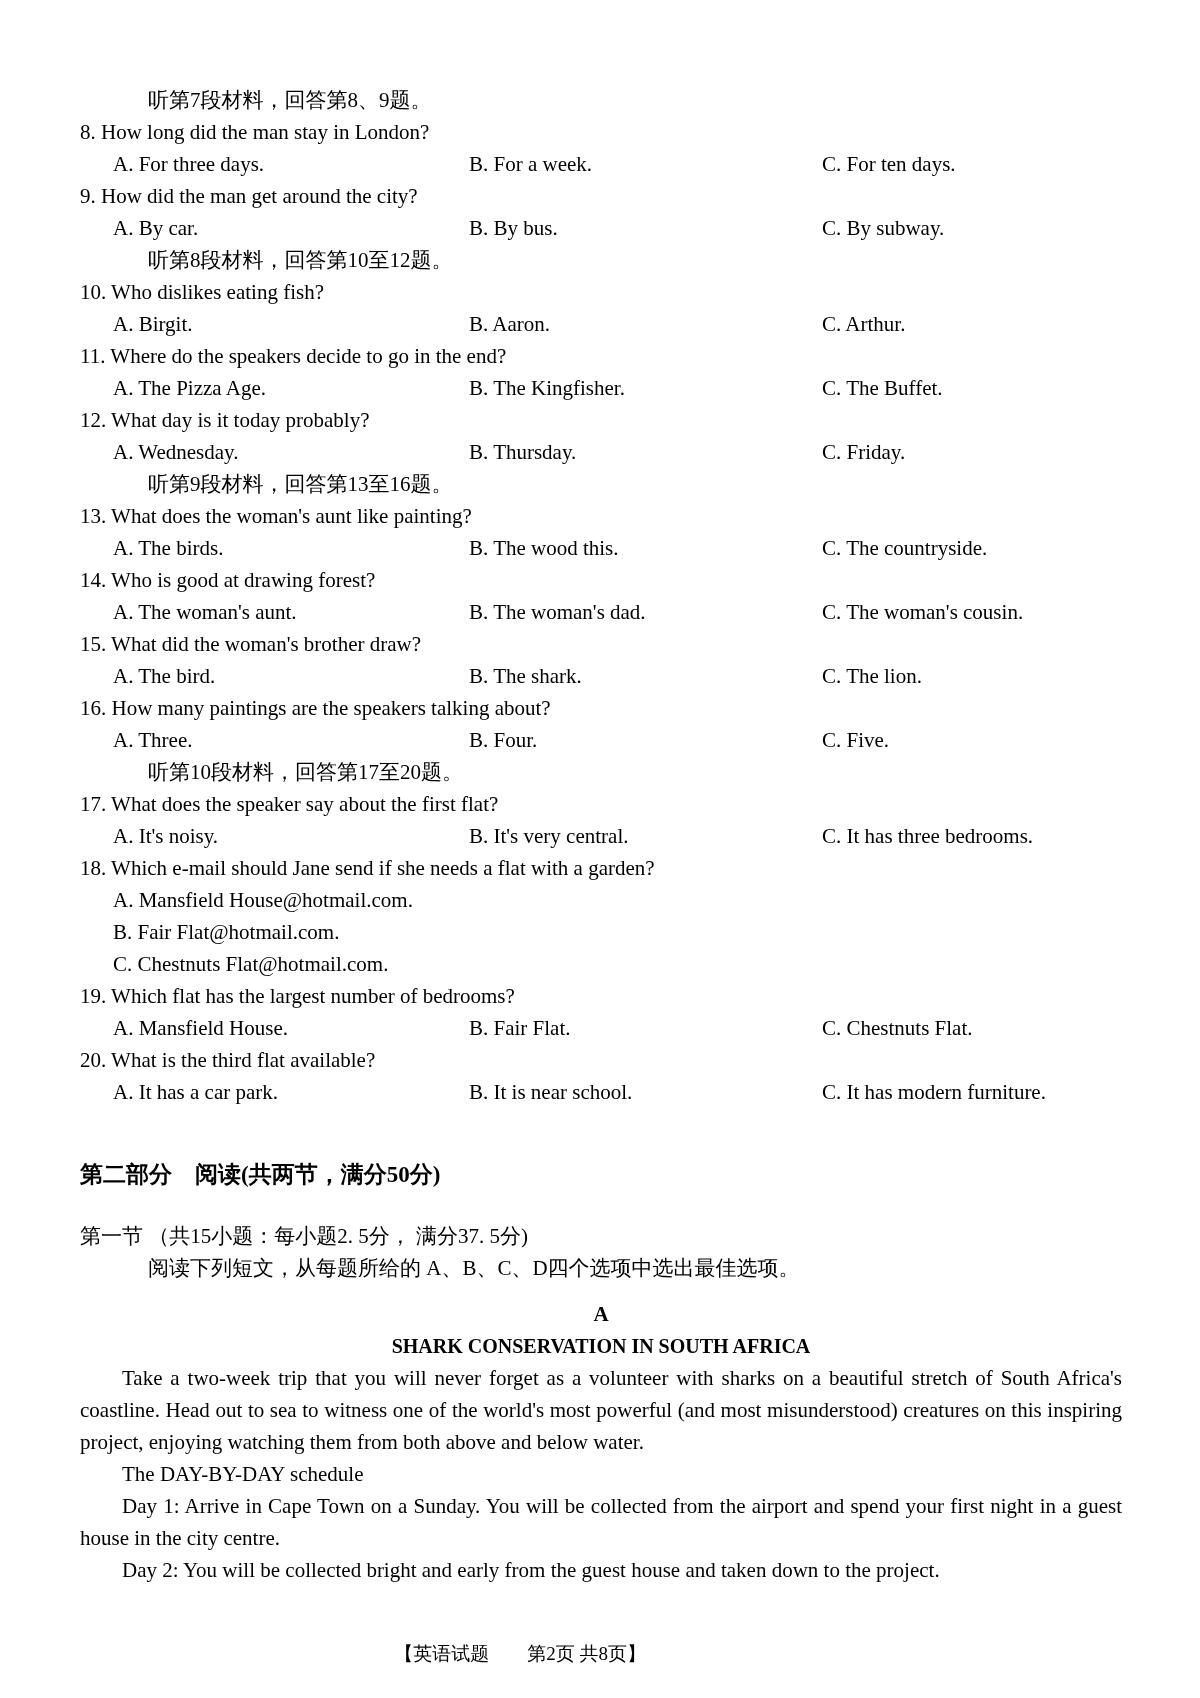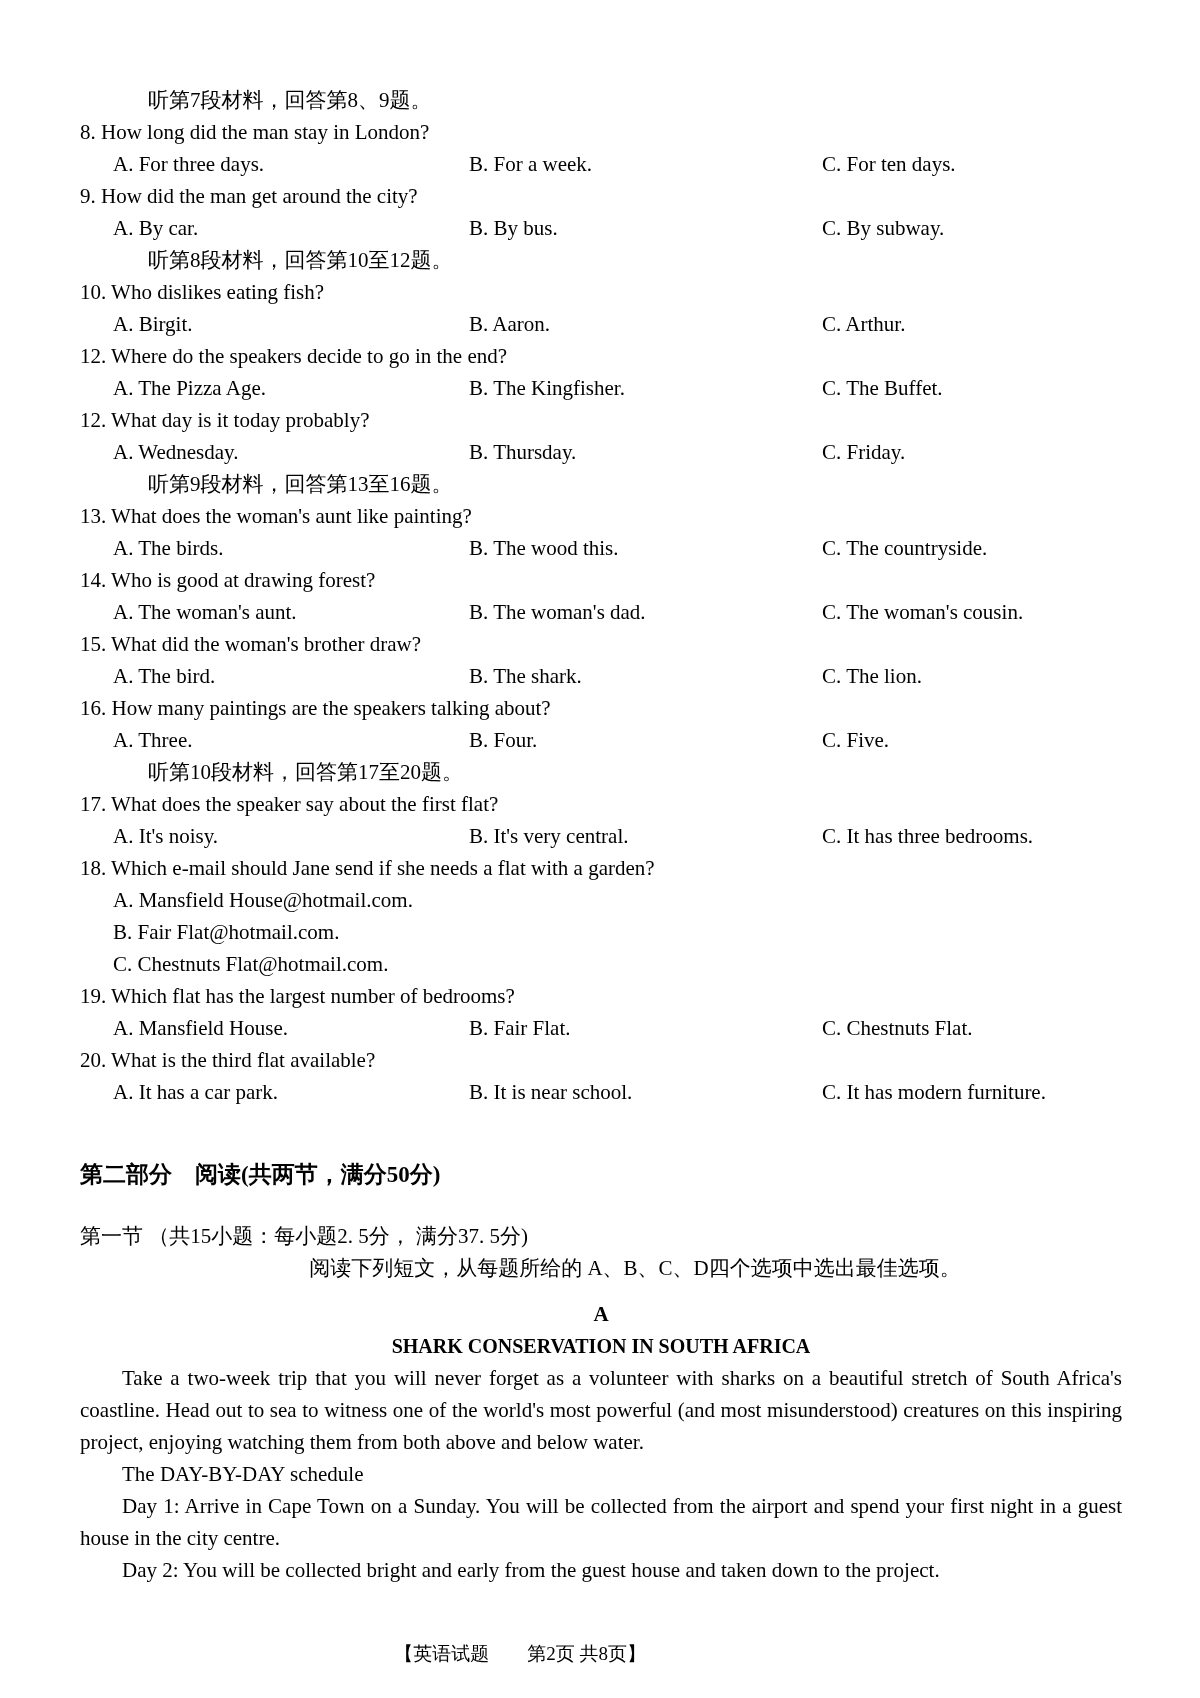--- a/index.html
+++ b/index.html
@@ -15,21 +15,21 @@
   }
   .material { padding-left: 68px; }
   .q {}
   .opts { display: flex; padding-left: 33px; gap: 36px; }
   .opt-a { width: 320px; flex: none; }
   .opt-b { width: 317px; flex: none; }
   .opt-c { flex: 1; }
   .opt-line { padding-left: 33px; }
   .part-heading { margin-top: 50px; font-size: 23px; font-weight: bold; line-height: 34px; }
   .section-line { margin-top: 28px; }
-  .read-instr { padding-left: 68px; text-align: center; }
+  .read-instr { padding-left: 68px; }
   .passage-label { text-align: center; font-weight: bold; margin-top: 14px; }
   .passage-title { text-align: center; font-weight: bold; font-size: 20px; }
   .para { text-align: justify; text-indent: 2em; }
   .footer {
     position: absolute; left: 0; top: 1642px; width: 1040px;
     text-align: center; font-size: 19px; line-height: 24px;
   }
 </style>
 </head>
 <body>
@@ -54,21 +54,21 @@
 
   <div class="material">听第8段材料，回答第10至12题。</div>
 
   <div class="q">10. Who dislikes eating fish?</div>
   <div class="opts">
     <span class="opt-a">A. Birgit.</span>
     <span class="opt-b">B. Aaron.</span>
     <span class="opt-c">C. Arthur.</span>
   </div>
 
-  <div class="q">12. Where do the speakers decide to go in the end?</div>
+  <div class="q">11. Where do the speakers decide to go in the end?</div>
   <div class="opts">
     <span class="opt-a">A. The Pizza Age.</span>
     <span class="opt-b">B. The Kingfisher.</span>
     <span class="opt-c">C. The Buffet.</span>
   </div>
 
   <div class="q">12. What day is it today probably?</div>
   <div class="opts">
     <span class="opt-a">A. Wednesday.</span>
     <span class="opt-b">B. Thursday.</span>

